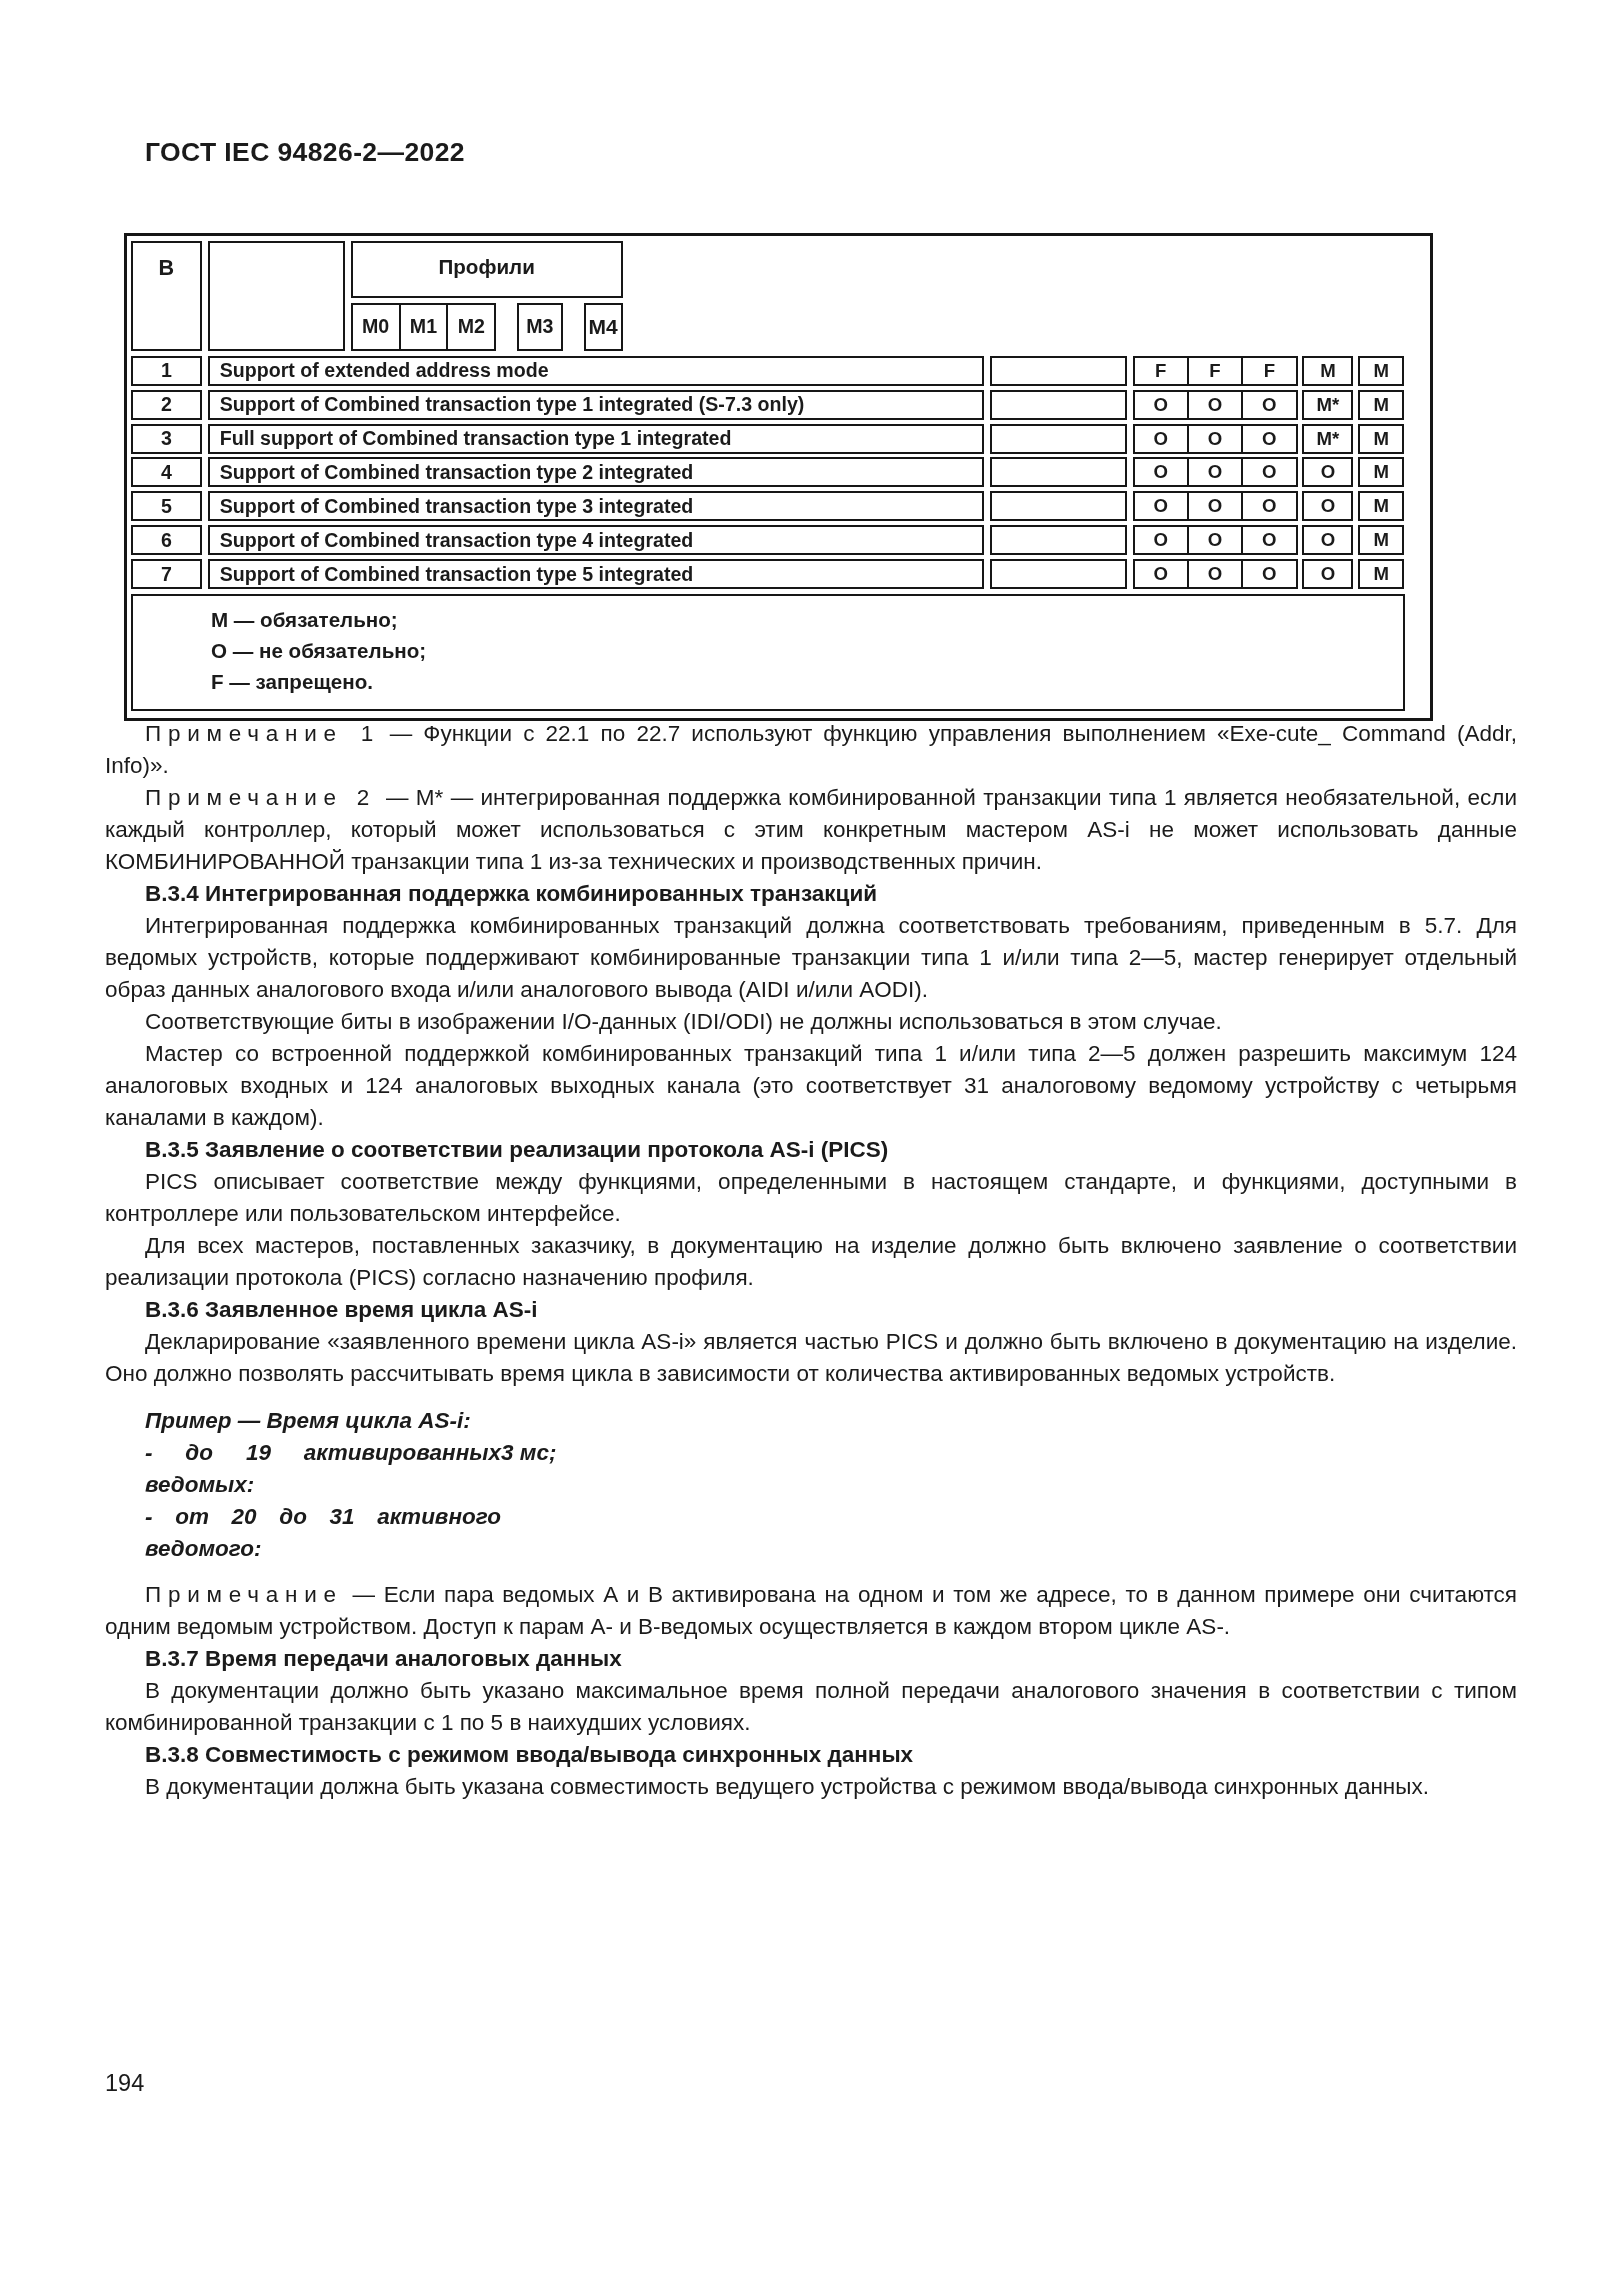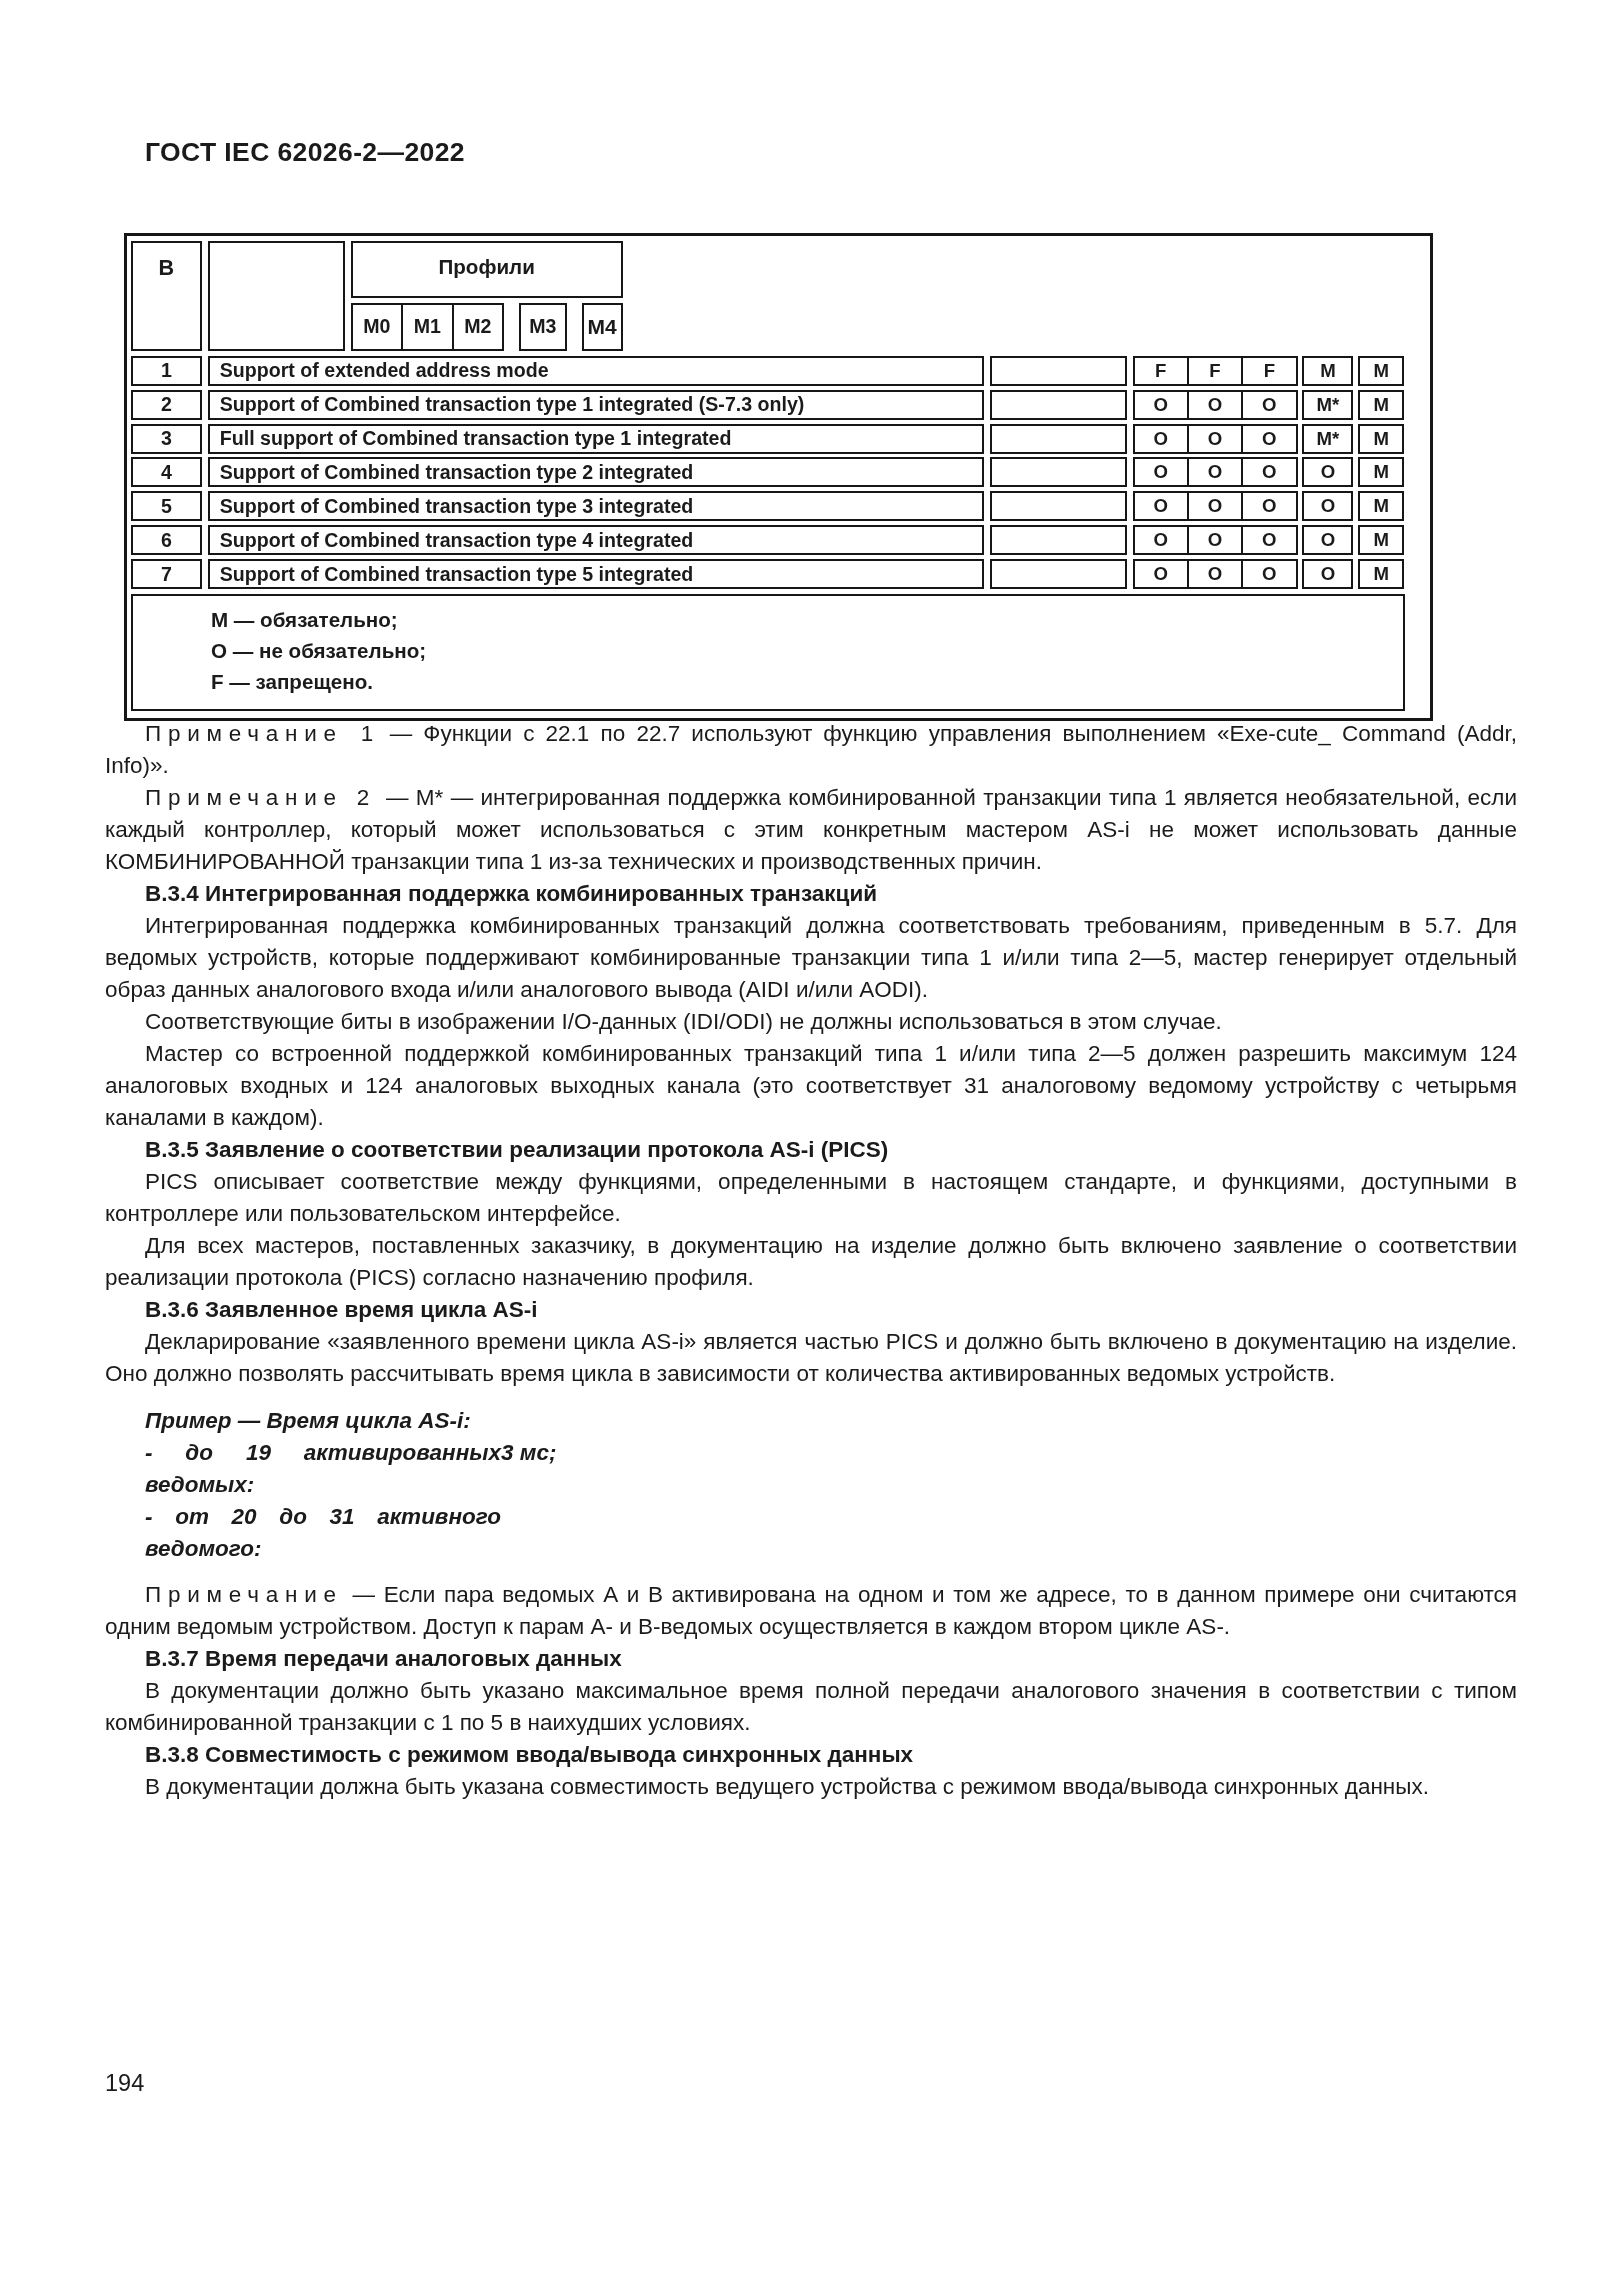--- a/index.html
+++ b/index.html
@@ -22,21 +22,21 @@
     padding: 4.9px 25.5px 7.8px 3.9px;
     background: #fff;
   }
   .thead { display: flex; gap: 5.9px; height: 110px; margin-bottom: 4.9px; }
   .cell { border: 2.9px solid #161616; background: #fff; }
   .c-b { width: 71px; text-align: center; padding-top: 11.8px; font-weight: bold; font-size: 21.6px; }
   .c-func { flex: 1; text-align: center; padding-top: 11.8px; font-weight: bold; font-size: 20.6px; }
   .c-empty { width: 137px; }
   .c-profiles { width: 272px; display: flex; flex-direction: column; gap: 4.9px; }
   .profiles-title { flex: 1; text-align: center; font-weight: bold; font-size: 20.6px; padding-top: 11.8px; }
-  .profiles-cols { display: flex; gap: 15px; height: 48px; }
+  .profiles-cols { display: flex; gap: 21px; height: 48px; }
   .m-group { display: flex; width: 165px; }
   .m-sub { flex: 1; display: flex; align-items: center; justify-content: center; font-weight: bold; font-size: 19.6px; }
   .m-sub + .m-sub { border-left: 2px solid #161616; }
   .m-single3 { width: 51px; display: flex; align-items: center; justify-content: center; font-weight: bold; font-size: 19.6px; }
   .m-single4 { width: 44px; display: flex; align-items: center; justify-content: center; font-weight: bold; font-size: 21px; }
   .trow { display: flex; gap: 5.9px; height: 30px; margin-bottom: 3.9px; }
   .r-num { width: 71px; display: flex; align-items: center; justify-content: center; font-weight: bold; font-size: 19.6px; }
   .r-func { flex: 1; display: flex; align-items: center; padding-left: 10px; font-weight: bold; font-size: 19.6px; white-space: nowrap; overflow: hidden; }
   .r-empty { width: 137px; }
   .r-vals { width: 272px; display: flex; gap: 4.9px; }
@@ -59,21 +59,21 @@
   .example .ex-row { display: flex; }
   .example .ex-label { width: 356px; flex: none; }
   .example .ex-value { flex: 1; }
   .page-number {
     position: absolute; left: 105px; top: 2070px; font-size: 23.5px;
   }
 </style>
 </head>
 <body>
 
-<div class="doc-header">ГОСТ IEC 62026-2—2022</div>
+<div class="doc-header">ГОСТ IEC 94826-2—2022</div>
 
 <div class="tbl-outer">
   <div class="thead">
     <div class="cell c-b">В</div>
     <div class="cell c-empty"></div>
     <div class="c-profiles">
       <div class="cell profiles-title">Профили</div>
       <div class="profiles-cols">
         <div class="cell m-group">
           <div class="m-sub">M0</div>

